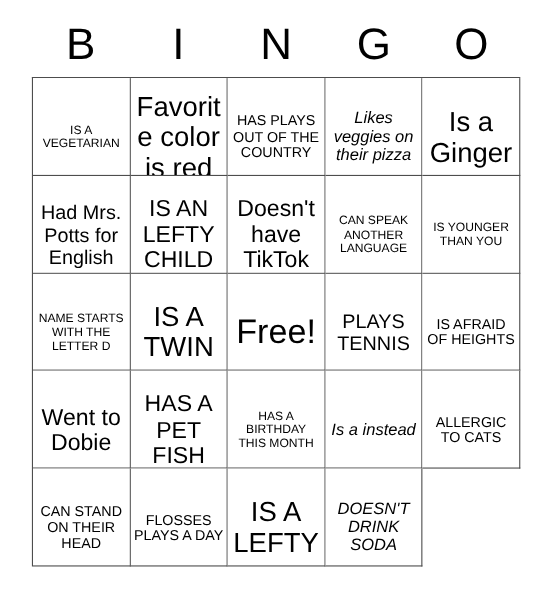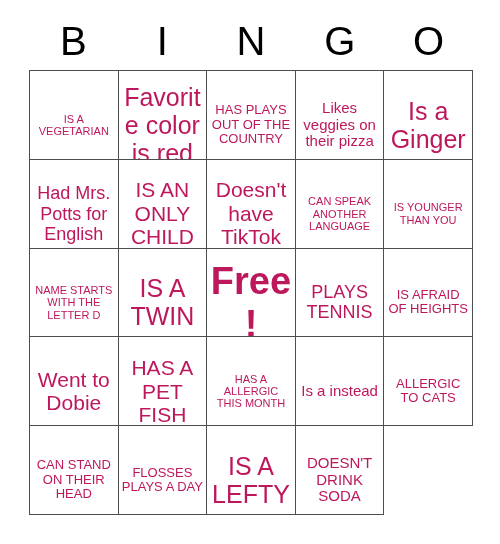--- a/index.html
+++ b/index.html
@@ -68,33 +68,33 @@
     justify-content: center;
     text-align: center;
     padding: 2px 3px;
     overflow: hidden;
     background: #ffffff;
   }
   .cell-text {
     display: block;
     width: 100%;
     line-height: 1.12;
-    color: #be185d;
+    color: #000000;
     word-wrap: break-word;
     margin-top: 20px;
   }
 
   
   .fs-xs  { font-size: 11px; }
   .fs-s   { font-size: 13px; }
-  .fs-m   { font-size: 15px; }
+  .fs-m   { font-size: 15px; font-style: italic; }
   .fs-l   { font-size: 18px; text-align: center; }
   .fs-xl  { font-size: 21px; }
   .fs-xxl { font-size: 25px; }
-  .fs-free{ font-size: 38px; font-weight: bold; }
+  .fs-free{ font-size: 31px; }
 </style>
 </head>
 <body>
 
 <div id="bingo-card">
 
   <div id="bingo-header">
     <div class="header-letter">B</div>
     <div class="header-letter">I</div>
     <div class="header-letter">N</div>
@@ -117,21 +117,21 @@
       <span class="cell-text fs-m">Likes veggies on their pizza</span>
     </div>
     <div class="bingo-cell">
       <span class="cell-text fs-xxl">Is a Ginger</span>
     </div>
 
     <div class="bingo-cell">
       <span class="cell-text fs-l">Had Mrs. Potts for English</span>
     </div>
     <div class="bingo-cell">
-      <span class="cell-text fs-xl">IS AN ONLY CHILD</span>
+      <span class="cell-text fs-xl">IS AN LEFTY CHILD</span>
     </div>
     <div class="bingo-cell">
       <span class="cell-text fs-xl">Doesn't have TikTok</span>
     </div>
     <div class="bingo-cell">
       <span class="cell-text fs-xs">CAN SPEAK ANOTHER LANGUAGE</span>
     </div>
     <div class="bingo-cell">
       <span class="cell-text fs-xs">IS YOUNGER THAN YOU</span>
     </div>
@@ -152,21 +152,21 @@
       <span class="cell-text fs-s">IS AFRAID OF HEIGHTS</span>
     </div>
 
     <div class="bingo-cell">
       <span class="cell-text fs-xl">Went to Dobie</span>
     </div>
     <div class="bingo-cell">
       <span class="cell-text fs-xl">HAS A PET FISH</span>
     </div>
     <div class="bingo-cell">
-      <span class="cell-text fs-xs">HAS A ALLERGIC THIS MONTH</span>
+      <span class="cell-text fs-xs">HAS A BIRTHDAY THIS MONTH</span>
     </div>
     <div class="bingo-cell">
       <span class="cell-text fs-m">Is a instead</span>
     </div>
 
     <div class="bingo-cell">
       <span class="cell-text fs-s">ALLERGIC TO CATS</span>
     </div>
     <div class="bingo-cell">
       <span class="cell-text fs-s">CAN STAND ON THEIR HEAD</span>

